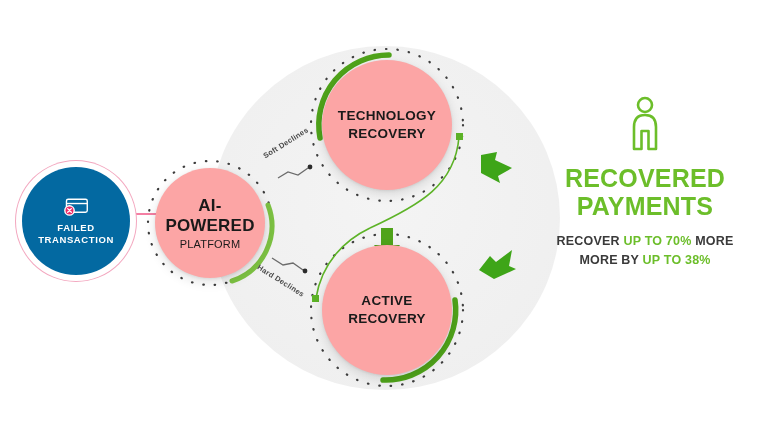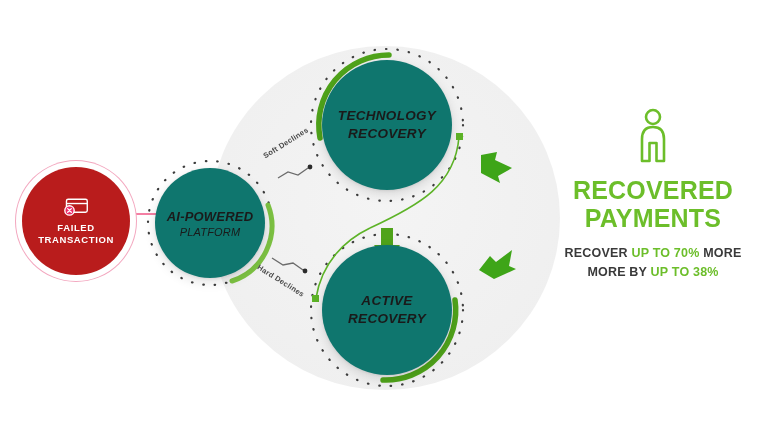--- a/index.html
+++ b/index.html
@@ -15,55 +15,54 @@
 
   
   .circle{
     position:absolute;border-radius:50%;
     display:flex;flex-direction:column;
     align-items:center;justify-content:center;
     text-align:center;
   }
   .failed{
     left:22px;top:167px;width:108px;height:108px;
-    background:#b91c1c;
+    background:#0369a1;
     color:#ffffff;
     box-shadow:0 0 0 6px #ffffff, 0 0 0 7px #f3a7bf;
     text-align:center;
   }
   .failed .lbl{
     font-size:9.5px;font-weight:700;letter-spacing:.6px;line-height:12px;
     margin-top:5px;
   }
   .card-icon{width:26px;height:20px;display:block;}
 
   .white-circle{
-    background:#0f766e;
+    background:#fca5a5;
     box-shadow:0 4px 12px rgba(0,0,0,0.12), 0 1px 3px rgba(0,0,0,0.08);
-    font-style:italic;
   }
   .platform{
     left:155px;top:168px;width:110px;height:110px;
   }
-  .platform .t1{font-size:13px;font-weight:700;color:#1a1a1a;letter-spacing:.2px;}
+  .platform .t1{font-size:17px;font-weight:700;color:#1a1a1a;letter-spacing:.2px;}
   .platform .t2{font-size:11px;font-weight:400;color:#1a1a1a;letter-spacing:.2px;margin-top:2px;}
 
   .tech{
     left:322px;top:60px;width:130px;height:130px;
   }
   .active{
     left:322px;top:245px;width:130px;height:130px;align-items:center;
   }
   .tech .t1,.tech .t2,.active .t1,.active .t2{
     font-size:13.5px;font-weight:700;color:#1a1a1a;letter-spacing:.3px;line-height:18px;
   }
 
   
   .right{
-    position:absolute;left:520px;top:108px;width:250px;text-align:center;margin-left:8px;
+    position:absolute;left:520px;top:96px;width:250px;text-align:center;
   }
   .person-icon{display:block;margin:0 auto 10px auto;}
   .headline{
     color:#6CBE2A;font-size:25px;font-weight:700;line-height:28px;
     letter-spacing:.2px;
   }
   .sub{
     margin-top:12px;color:#3a3a3a;font-size:12.5px;line-height:19px;
     letter-spacing:.2px;font-weight:600;text-align:center;
   }

